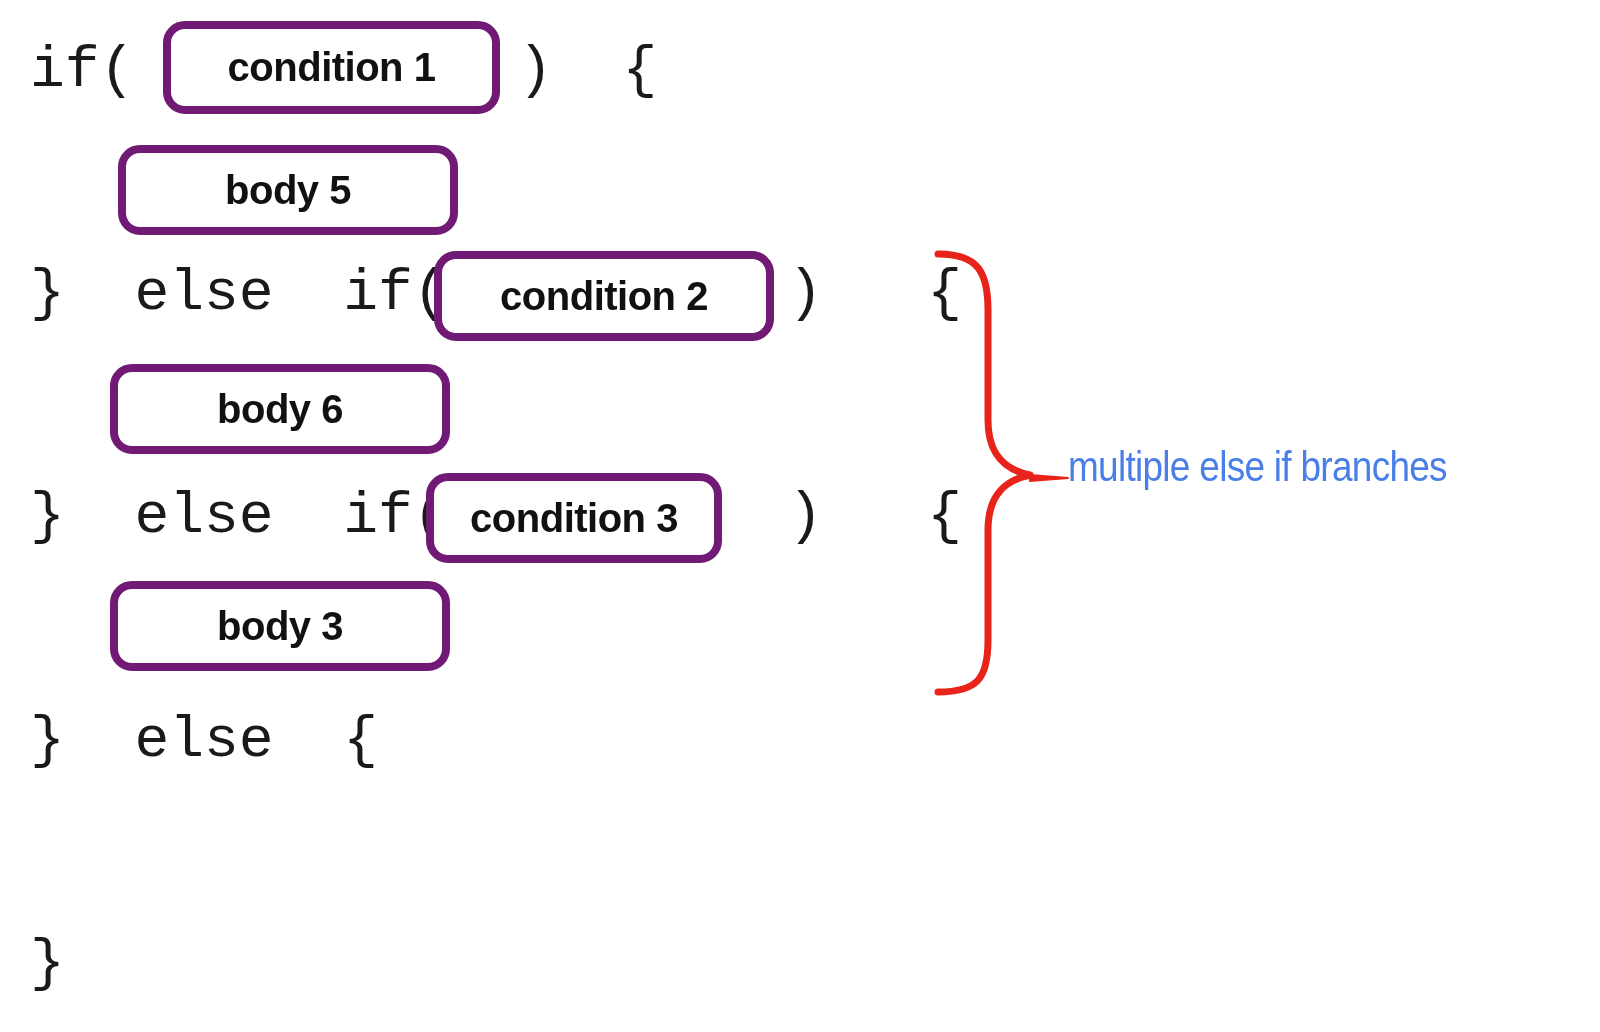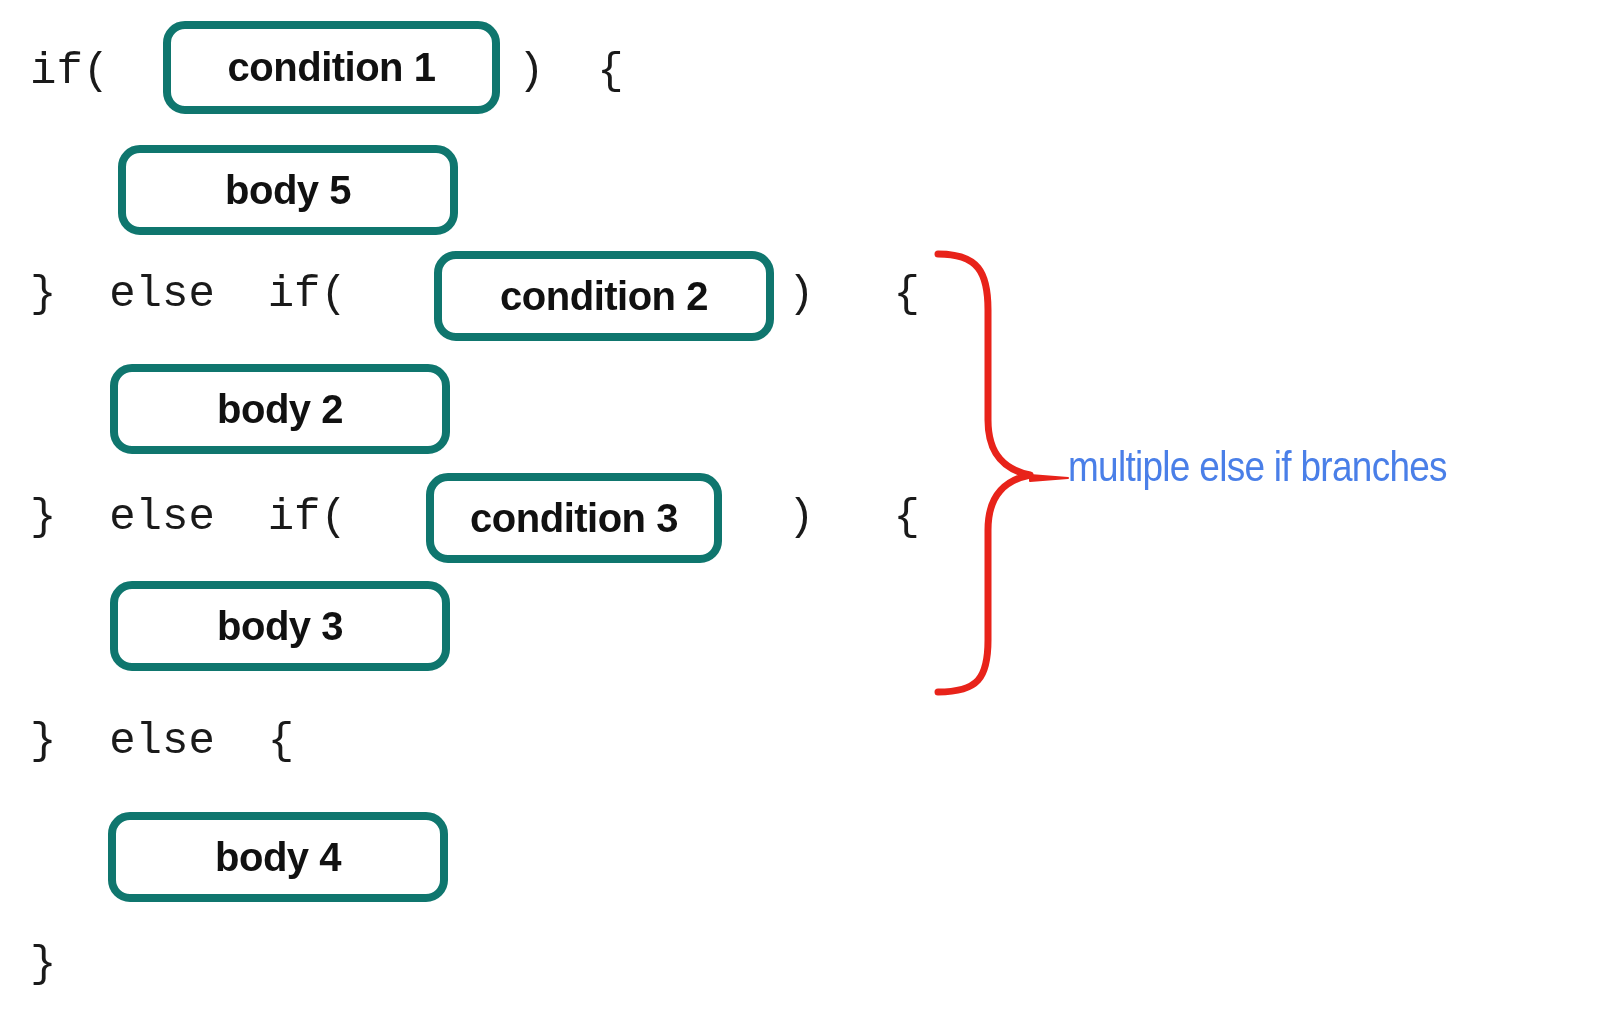--- a/index.html
+++ b/index.html
@@ -13,33 +13,33 @@
     height: 1032px;
     background: #ffffff;
     overflow: hidden;
     font-family: "Liberation Sans", sans-serif;
   }
 
   
   .code {
     position: absolute;
     font-family: "Liberation Mono", "DejaVu Sans Mono", monospace;
-    font-size: 44px;
+    font-size: 58px;
     line-height: 58px;
     color: #1a1a1a;
     white-space: pre;
     letter-spacing: 0px;
     font-weight: 400;
   }
 
   
   .box {
     position: absolute;
     box-sizing: border-box;
-    border: 8px solid #0f766e;
+    border: 8px solid #701a75;
     border-radius: 22px;
     background: #ffffff;
     display: flex;
     align-items: center;
     justify-content: center;
   }
   .box-label {
     font-family: "Liberation Sans", sans-serif;
     font-size: 40px;
     font-weight: 700;
@@ -90,40 +90,37 @@
 
   <div class="code" style="left:30px; top:265px;">}  else  if(</div>
 
   <div class="box" style="left:426px; top:251px; width:340px; height:90px;margin-left:8px;">
     <span class="box-label">condition 2</span>
   </div>
 
   <div class="code" style="left:788px; top:265px;">)   {</div>
 
   <div class="box" style="left:110px; top:364px; width:340px; height:90px;">
-    <span class="box-label">body 2</span>
+    <span class="box-label">body 6</span>
   </div>
 
   <div class="code" style="left:30px; top:488px;">}  else  if(</div>
 
   <div class="box" style="left:426px; top:473px; width:296px; height:90px;">
     <span class="box-label">condition 3</span>
   </div>
 
   <div class="code" style="left:788px; top:488px;">)   {</div>
 
   <div class="box" style="left:110px; top:581px; width:340px; height:90px;">
     <span class="box-label">body 3</span>
   </div>
 
   <div class="code" style="left:30px; top:712px;">}  else  {</div>
 
-  <div class="box" style="left:108px; top:812px; width:340px; height:90px;">
-    <span class="box-label">body 4</span>
-  </div>
 
   <div class="code" style="left:30px; top:935px;">}</div>
 
   <div id="brace-wrap">
     <svg width="150" height="450" viewBox="0 0 150 450" aria-hidden="true">
       <path d="M 8 6
                C 48 6, 58 24, 58 62
                L 58 172
                C 58 208, 76 222, 100 227
                C 76 232, 58 246, 58 282

